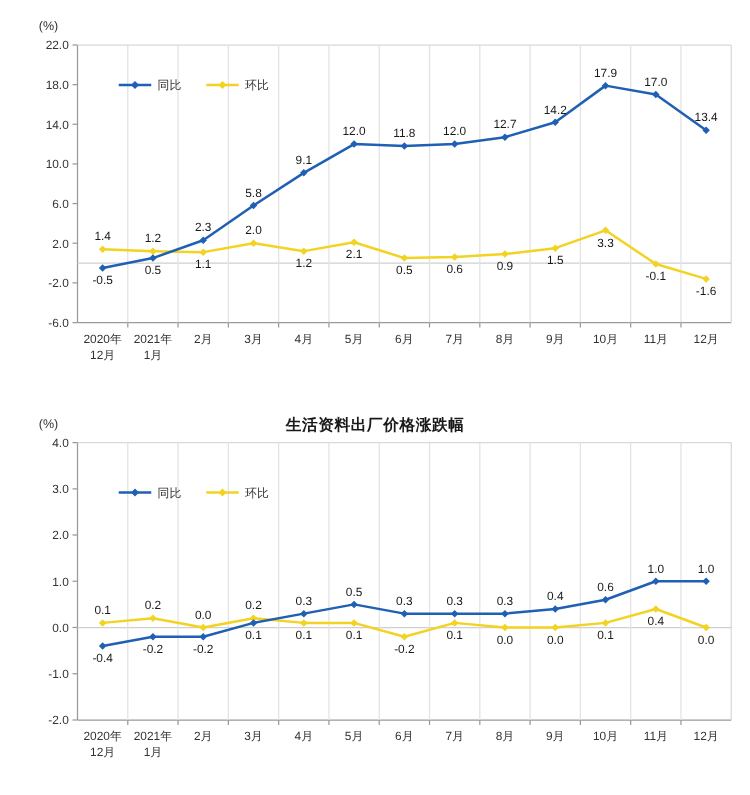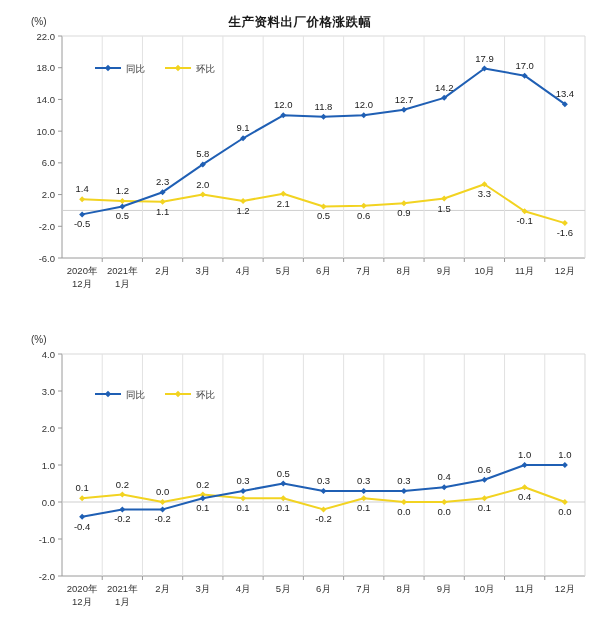--- a/index.html
+++ b/index.html
@@ -32,21 +32,20 @@
   text{font-family:"Liberation Sans","DejaVu Sans",sans-serif;}
   .tick-label{font-size:9.5px;fill:#333;}
   .cat-label{font-size:9.5px;fill:#333;}
   .val-label{font-size:9.5px;fill:#1a1a1a;}
   .legend-label{font-size:9.5px;fill:#333;}
 </style>
 </head>
 <body>
 
 <div class="chart-block" id="chart1">
-  <div class="chart-title" style="top:14px;">生产资料出厂价格涨跌幅</div>
   <div class="unit-label" style="left:31px;top:16px;">(%)</div>
   <div class="svg-wrap">
     <svg id="svg1" width="600" height="318" viewBox="0 0 600 318" aria-label="producer goods price chart">
         <line x1="62" y1="36" x2="62" y2="258" stroke="#9a9a9a" stroke-width="1"></line>
         <line x1="62" y1="258" x2="585" y2="258" stroke="#9a9a9a" stroke-width="1"></line>
         <line x1="62" y1="36" x2="585" y2="36" stroke="#d9d9d9" stroke-width="1"></line>
         <line x1="585" y1="36" x2="585" y2="258" stroke="#d9d9d9" stroke-width="1"></line>
         <line x1="58" y1="36" x2="62" y2="36" stroke="#9a9a9a" stroke-width="1"></line>
         <text x="55" y="39.5" text-anchor="end" class="tick-label">22.0</text>
         <line x1="58" y1="67.71428571428572" x2="62" y2="67.71428571428572" stroke="#9a9a9a" stroke-width="1"></line>
@@ -161,20 +160,21 @@
         <polygon points="108,64.8 111.2,68 108,71.2 104.8,68" fill="#1f5fb4"></polygon>
         <text x="126" y="71.5" class="legend-label">同比</text>
         <line x1="165" y1="68" x2="191" y2="68" stroke="#f2d321" stroke-width="2"></line>
         <polygon points="178,64.8 181.2,68 178,71.2 174.8,68" fill="#f2d321"></polygon>
         <text x="196" y="71.5" class="legend-label">环比</text>
       </svg>
   </div>
 </div>
 
 <div class="chart-block" id="chart2">
+  <div class="chart-title" style="top:14px;">生活资料出厂价格涨跌幅</div>
   <div class="unit-label" style="left:31px;top:16px;">(%)</div>
   <div class="svg-wrap">
     <svg id="svg2" width="600" height="318" viewBox="0 0 600 318" aria-label="consumer goods price chart">
         <line x1="62" y1="36" x2="62" y2="258" stroke="#9a9a9a" stroke-width="1"></line>
         <line x1="62" y1="258" x2="585" y2="258" stroke="#9a9a9a" stroke-width="1"></line>
         <line x1="62" y1="36" x2="585" y2="36" stroke="#d9d9d9" stroke-width="1"></line>
         <line x1="585" y1="36" x2="585" y2="258" stroke="#d9d9d9" stroke-width="1"></line>
         <line x1="58" y1="36" x2="62" y2="36" stroke="#9a9a9a" stroke-width="1"></line>
         <text x="55" y="39.5" text-anchor="end" class="tick-label">4.0</text>
         <line x1="58" y1="73" x2="62" y2="73" stroke="#9a9a9a" stroke-width="1"></line>

